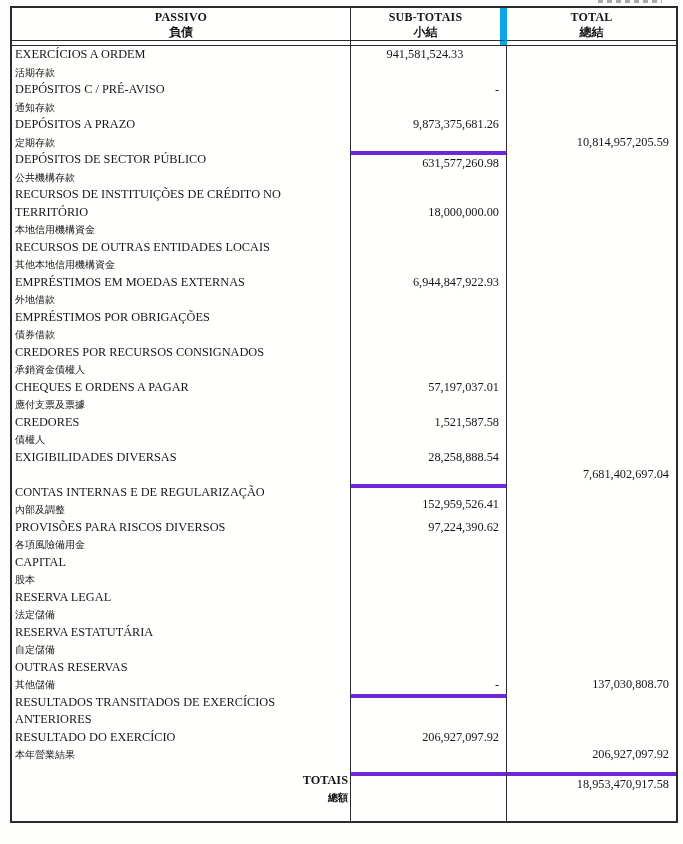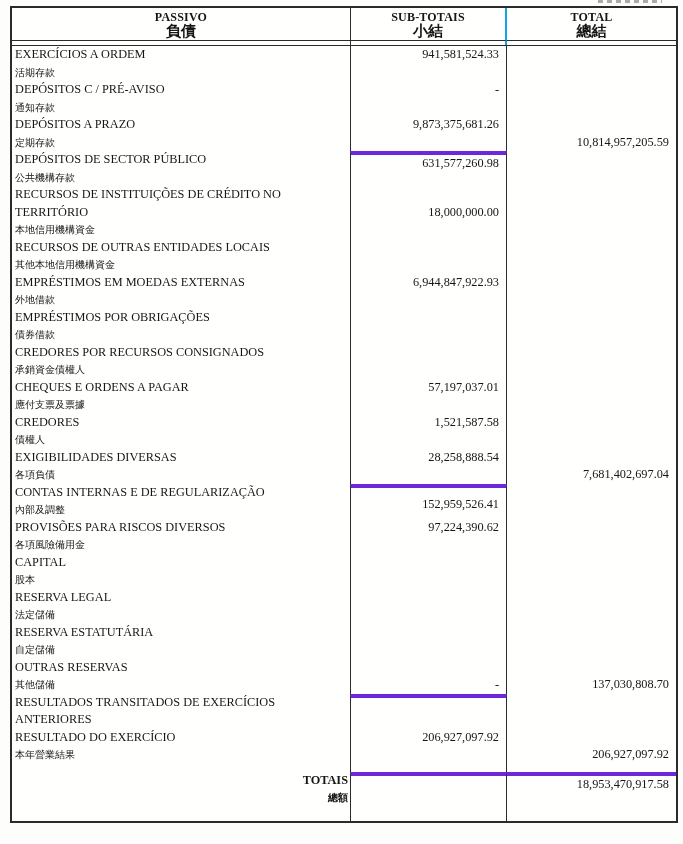--- a/index.html
+++ b/index.html
@@ -13,23 +13,23 @@
     position:absolute;left:598px;top:0;width:64px;height:3px;opacity:.75;
     background:repeating-linear-gradient(90deg,#8f8f8f 0 5px,transparent 5px 9px);
   }
   .sheet{
     position:absolute;left:10px;top:6px;width:668px;
     border:2px solid #2b2b2b;box-sizing:border-box;background:#fffffe;
   }
   .grid3{display:grid;grid-template-columns:338px 157px 1fr;}
   
   .hcell{box-sizing:border-box;height:33px;text-align:center;padding-top:1px;border-bottom:1px solid #2b2b2b;}
-  .hmid{border-left:1px solid #2b2b2b;border-right:2px solid #0ea5e9;}
+  .hmid{border-left:1px solid #2b2b2b;border-right:7px solid #0ea5e9;}
   .hpt{font-weight:bold;font-size:12px;line-height:16px;letter-spacing:.2px;}
-  .hcn{font-weight:bold;font-size:15px;line-height:15px;font-family:Liberation Mono, monospace;}
+  .hcn{font-weight:bold;font-size:12px;line-height:15px;}
   .spacer{height:4px;border-bottom:1px solid #2b2b2b;}
   .sp{box-sizing:border-box;}
   
   .row{display:grid;grid-template-columns:338px 157px 1fr;}
   .c1{box-sizing:border-box;padding-left:3px;}
   .c2{box-sizing:border-box;border-left:1px solid #2b2b2b;border-right:1px solid #2b2b2b;text-align:right;padding-right:7px;}
   .c3{box-sizing:border-box;text-align:right;padding-right:7px;}
   .pt{font-size:12.3px;line-height:17.5px;white-space:nowrap;}
   .cn{font-size:10px;line-height:17.5px;}
   .val{display:block;font-size:12.3px;line-height:17.5px;}
@@ -70,21 +70,21 @@
       <div class="sp"></div>
     </div>
 
     <div>
         <div class="row">
           <div class="c1">
             <div class="pt">EXERCÍCIOS A ORDEM</div>
             <div class="cn">活期存款</div>
           </div>
           <div class="c2">
-            <span class="val" style="padding-top: 0px;">941,581,524.33</span>
+            <span class="val" style="padding-top: 0px; text-align: center;">941,581,524.33</span>
           </div>
           <div class="c3"></div>
         </div>
         <div class="row">
           <div class="c1">
             <div class="pt">DEPÓSITOS C / PRÉ-AVISO</div>
             <div class="cn">通知存款</div>
           </div>
           <div class="c2">
             <span class="val" style="padding-top: 0px;">-</span>
@@ -174,21 +174,20 @@
             <div class="cn">債權人</div>
           </div>
           <div class="c2">
             <span class="val" style="padding-top: 0px;">1,521,587.58</span>
           </div>
           <div class="c3"></div>
         </div>
         <div class="row">
           <div class="c1">
             <div class="pt">EXIGIBILIDADES DIVERSAS</div>
-            <div class="cn">各項負債</div>
           </div>
           <div class="c2">
             <span class="val" style="padding-top: 0px;">28,258,888.54</span>
           </div>
           <div class="c3">
             <span class="val" style="padding-top: 17.5px;">7,681,402,697.04</span>
           </div>
         </div>
         <div class="row">
           <div class="c1">

